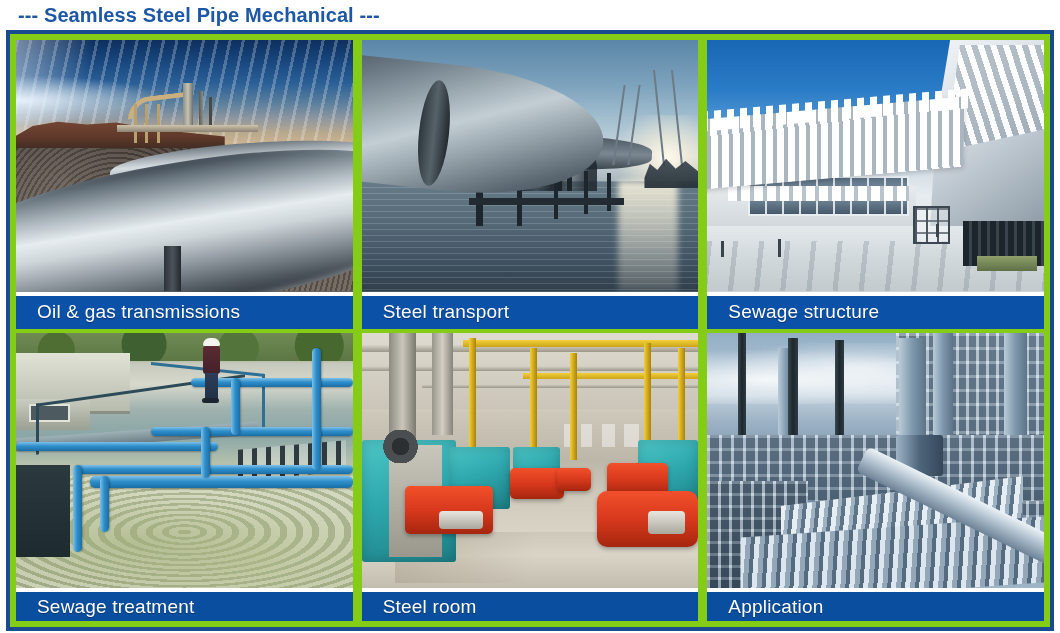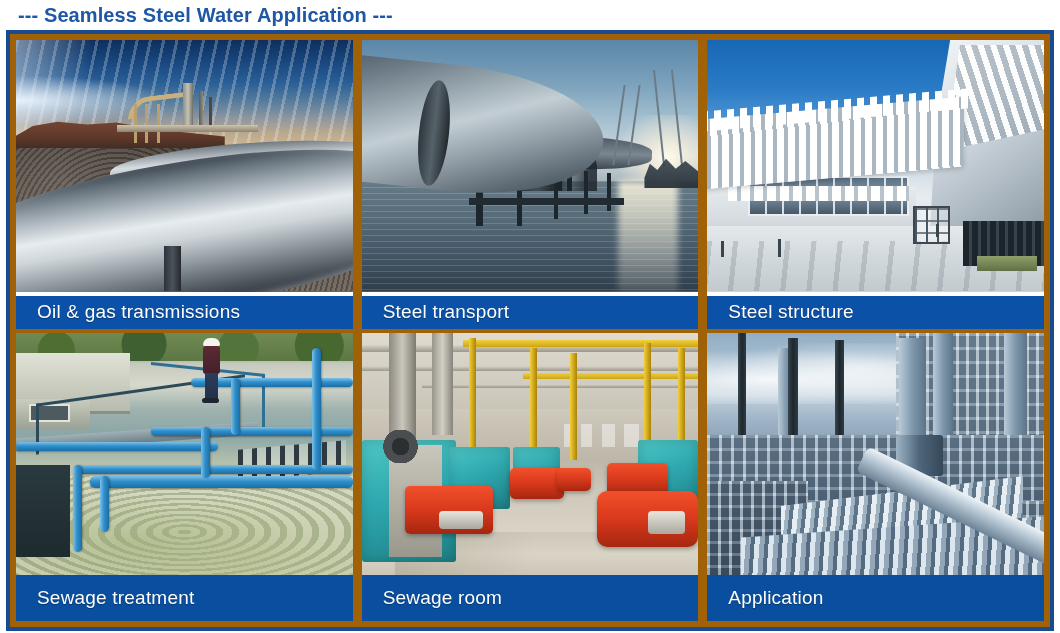--- a/index.html
+++ b/index.html
@@ -35,21 +35,21 @@
   }
 
   
   .frame {
     position: absolute;
     left: 6px;
     top: 30px;
     width: 1048px;
     height: 601px;
     border: 4px solid #1b4b8f;
-    background: #a16207;
+    background: #84cc16;
     padding: 6px;
   }
 
   .grid {
     position: relative;
     width: 100%;
     height: 100%;
     display: grid;
     grid-template-columns: 1fr 1fr 1fr;
     grid-template-rows: 1fr 1fr;
@@ -80,21 +80,21 @@
     color: #ffffff;
     font-size: 19px;
     font-weight: normal;
     display: flex;
     align-items: center;
     padding-left: 21px;
     letter-spacing: 0.2px;
     text-shadow: 0 1px 1px rgba(0,0,0,0.35);
   }
   .cell.row1 .caption { height: 33px; background: #0b51a7; }
-  .cell.row2 .caption { height: 46px; background: #0a4f9f; }
+  .cell.row2 .caption { height: 29px; background: #0a4f9f; }
 
   
   .ph1 { background:
       linear-gradient(to bottom,
         #0d2f5e 0%, #19487f 9%, #2a5f96 17%,
         #5b7f9d 25%, #8d96a0 31%,
         #b9a98d 37%, #cbb292 41%,
         #7a6a5c 45%, #4a4038 49%,
         #3a332e 52%, #57514c 56%,
         #6b6560 100%);
@@ -585,21 +585,21 @@
       repeating-linear-gradient(to right, rgba(230,240,246,0.5) 0 3px, rgba(40,56,70,0.4) 3px 11px),
       repeating-linear-gradient(to bottom, rgba(230,240,246,0.4) 0 3px, rgba(36,52,66,0.35) 3px 12px),
       linear-gradient(to bottom,#7d93a8,#4e6578);
   }
 </style>
 </head>
 <body>
 
 <div id="page">
 
-  <div class="title">--- Seamless Steel Water Application ---</div>
+  <div class="title">--- Seamless Steel Pipe Mechanical ---</div>
 
   <div class="frame">
     <div class="grid">
 
       <div class="cell row1">
         <div class="photo ph1">
           <div class="sky-streaks"></div>
           <div class="glow"></div>
           <div class="hills"></div>
           <div class="ground"></div>
@@ -658,21 +658,21 @@
           <div class="teeth"></div>
           <div class="plaza"></div>
           <div class="shadows"></div>
           <div class="dark-glass"></div>
           <div class="hedge"></div>
           <div class="gate"></div>
           <div class="person p1"></div>
           <div class="person p2"></div>
           <div class="person p3"></div>
         </div>
-        <div class="caption">Steel structure</div>
+        <div class="caption">Sewage structure</div>
       </div>
 
       <div class="cell row2">
         <div class="photo ph4">
           <div class="veg"></div>
           <div class="basin-wall"></div>
           <div class="basin-wall2"></div>
           <div class="window"></div>
           <div class="water"></div>
           <div class="darkpool"></div>
@@ -725,21 +725,21 @@
           <div class="boiler b4"></div>
           <div class="fan"></div>
           <div class="burner br2"></div>
           <div class="burner br3"></div>
           <div class="burner br4"></div>
           <div class="burner br1"></div>
           <div class="burner br5"></div>
           <div class="nozzle n1"></div>
           <div class="nozzle n2"></div>
         </div>
-        <div class="caption">Sewage room</div>
+        <div class="caption">Steel room</div>
       </div>
 
       <div class="cell row2">
         <div class="photo ph6">
           <div class="clouds"></div>
           <div class="tower-right"></div>
           <div class="column col1"></div>
           <div class="column col2"></div>
           <div class="column col3"></div>
           <div class="column col4"></div>

